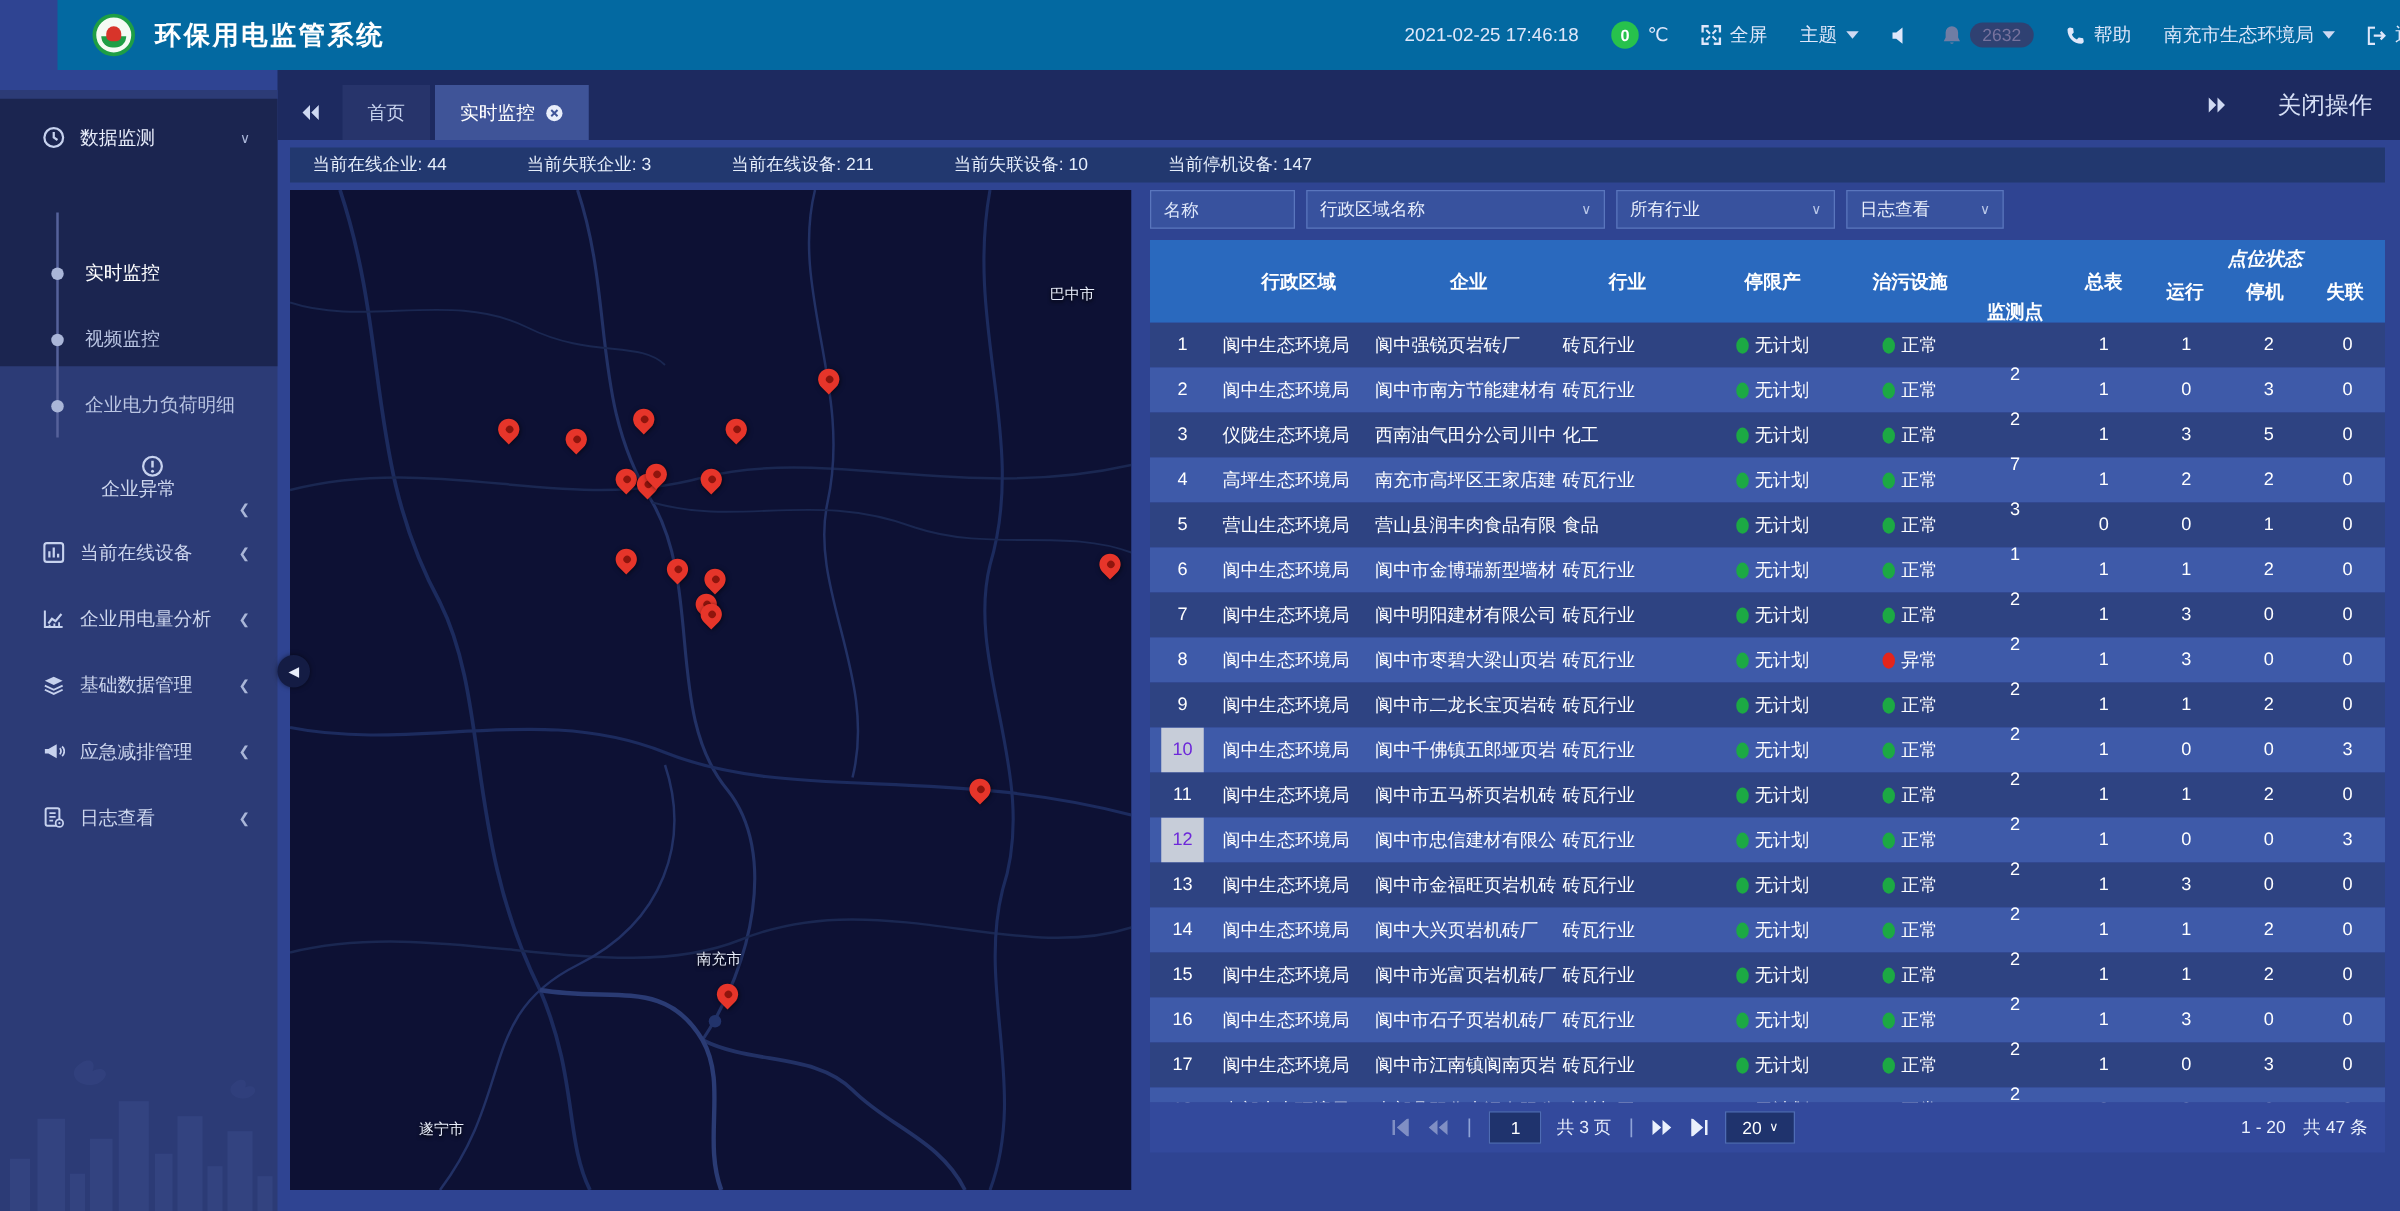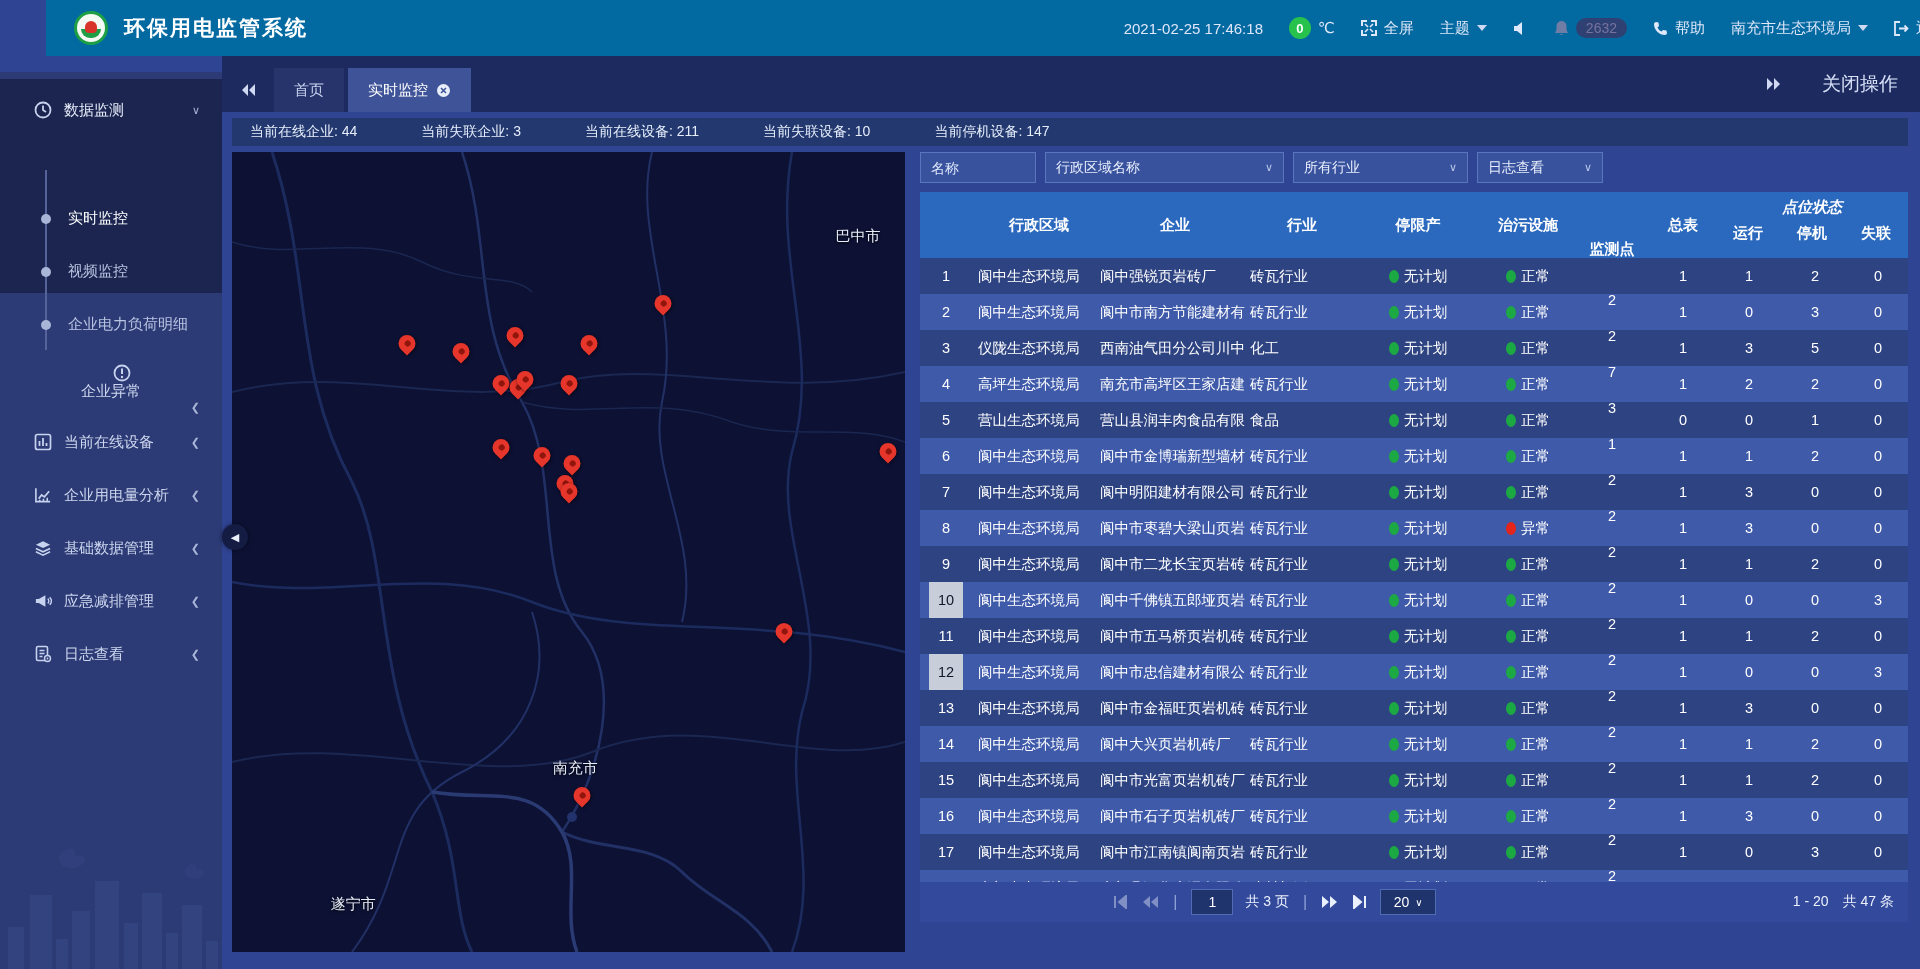--- a/index.html
+++ b/index.html
@@ -58,21 +58,21 @@
 
   
   .statsbar { position:absolute; left:232px; top:118px; width:1676px; height:28px;
     background:#22386f; display:flex; align-items:center; gap:64px; padding-left:18px;
     color:#e6eefb; font-size:14px; z-index:5; }
   .stat-item { white-space:nowrap; }
 
   
   .map-panel { position:absolute; left:232px; top:152px; width:673px; height:800px;
     background:#0d1134; overflow:hidden; z-index:4; }
-  .city-label { position:absolute; color:#e8edfa; font-size:15px; text-shadow:0 1px 3px #000; transform:translate(-50%,-50%); }
+  .city-label { position:absolute; color:#e8edfa; font-size:12px; text-shadow:0 1px 3px #000; transform:translate(-50%,-50%); }
   .pin { position:absolute; width:17px; height:17px; background:#e6352a;
     border-radius:50% 50% 50% 0; transform:translate(-50%,-100%) rotate(-45deg);
     box-shadow:0 1px 4px rgba(0,0,0,.6); }
   .pin::after { content:""; position:absolute; left:5.5px; top:5.5px; width:6px; height:6px;
     background:#8f150d; border-radius:50%; }
   .map-toggle { position:absolute; left:222px; top:524px; width:26px; height:26px; border-radius:50%;
     background:#141c44; color:#e8edfa; display:flex; align-items:center; justify-content:center;
     font-size:11px; z-index:25; cursor:pointer; box-shadow:0 0 4px rgba(0,0,0,.5); }
 
   
@@ -95,21 +95,21 @@
   .th-group { display:flex; flex-direction:column; }
   .th-group .gl { height:30px; display:flex; align-items:center; justify-content:center; font-style:italic; }
   .th-group .gsub { display:flex; flex:1; }
   .th-group .gsub .th { flex:1; align-items:flex-start; padding-top:2px; }
   .tbl-rows { position:absolute; left:920px; top:258px; width:988px; height:624px; overflow:hidden; z-index:4; }
   .trow { display:flex; height:36px; align-items:center; color:#ffffff; font-size:14.5px; }
   .trow.odd { background:#2e4382; }
   .trow.even { background:#3e5aa9; }
   .td { overflow:hidden; white-space:nowrap; }
   .numcell { height:36px; display:flex; align-items:center; justify-content:center; }
-  .numcell.hl { background:#c7cdd9; color:#0f172a; }
+  .numcell.hl { background:#c7cdd9; color:#6d28d9; }
   .dot { display:inline-block; width:10px; height:13px; border-radius:50%; margin-right:5px; vertical-align:-2px; }
 
   
   .c-num{width:52px;} .c-district{width:128px; padding-left:6px;} .c-company{width:150px;}
   .c-industry{width:104px;} .c-stop{width:128px; text-align:center;} .c-facility{width:92px; text-align:center;}
   .c-monitor{width:76px; text-align:center;margin-top:48px;} .c-meter{width:66px; text-align:center;}
   .c-run{width:66px; text-align:center;} .c-stopped{width:66px; text-align:center;} .c-lost{width:60px; text-align:center;}
   .c-group{width:192px;}
 
   

